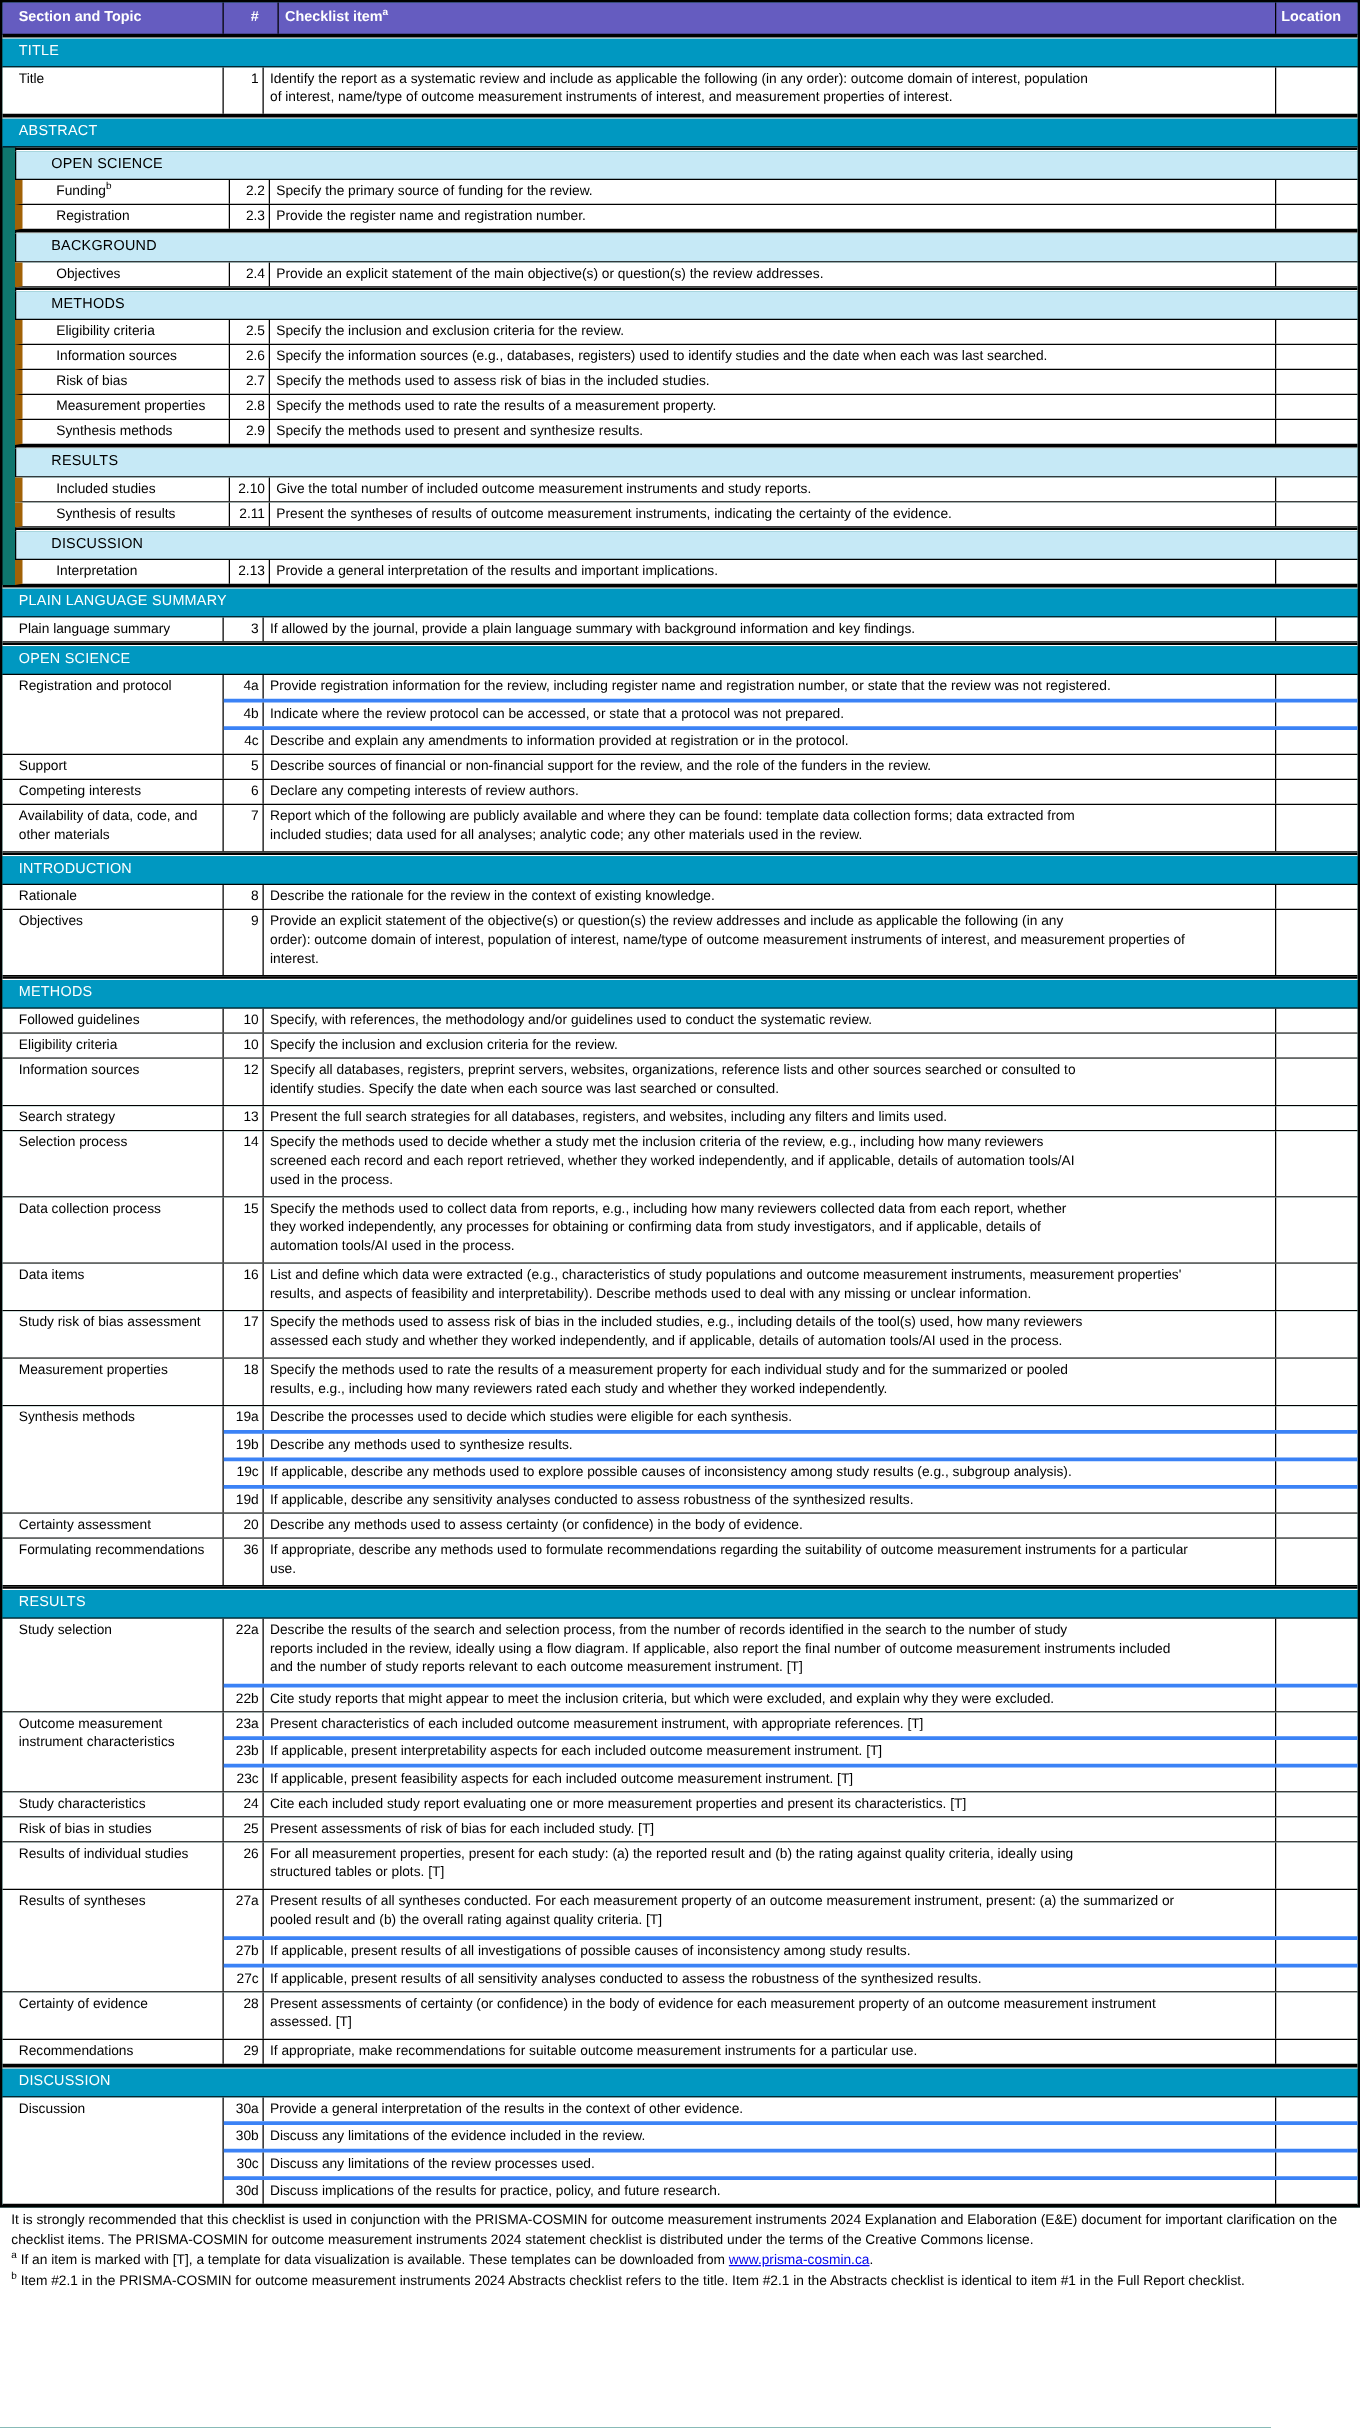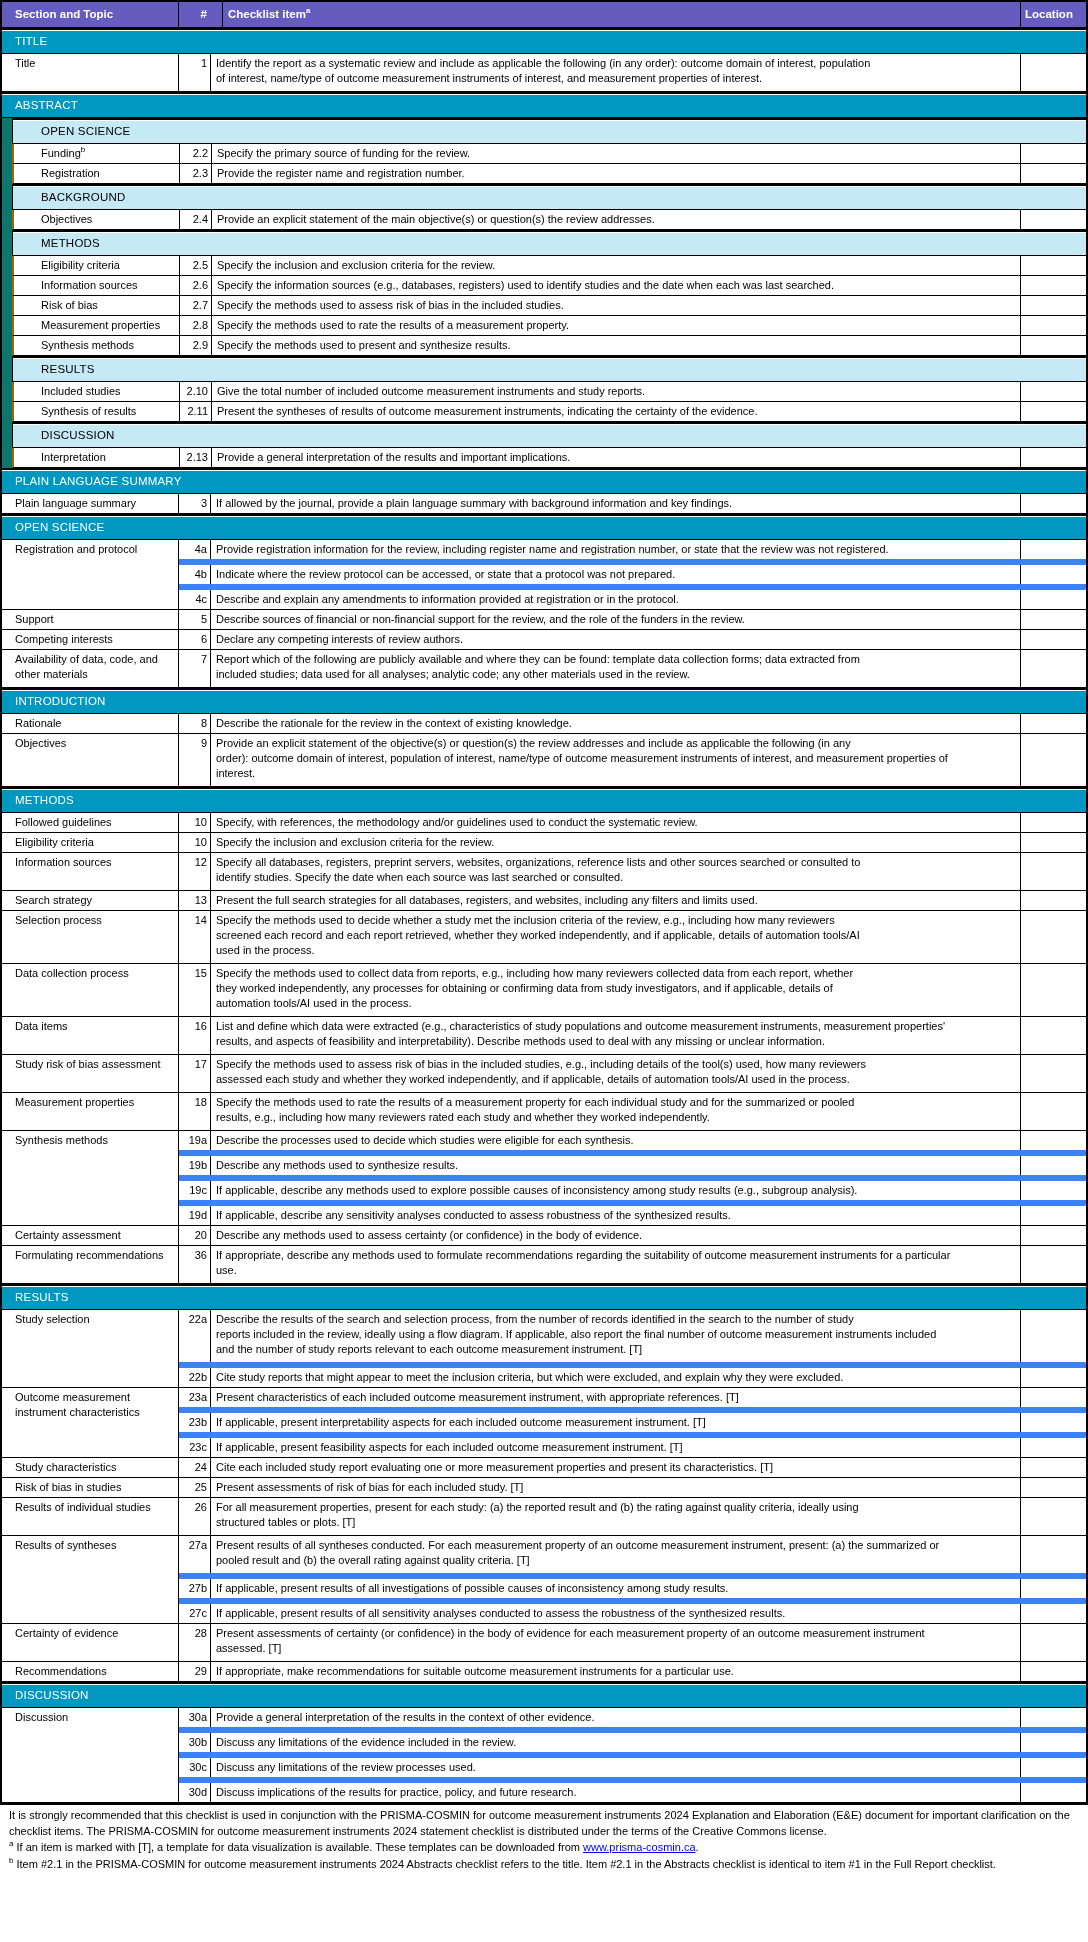--- a/index.html
+++ b/index.html
@@ -29,26 +29,26 @@
   .hc3{flex:1;border-left:1px solid #000;padding-left:5px !important;margin-left:12px;}
   .hc4{width:66px;border-left:1px solid #000;padding-left:4px !important;}
   sup{font-size:8px;line-height:0;}
   
   .gap{height:3px;background:#fff;border-top:2px solid #000;}
   .gap.sub{margin-left:10px;border-left:1px solid #000;}
   .band{background:var(--teal);color:#fff;font-size:11.5px;padding:3px 4px 4px 13px;border-bottom:1px solid #000;letter-spacing:.2px;}
   .band.sub{margin-left:10px;background:var(--cyan);color:#000;padding-left:28px;border-left:1px solid #000;}
   
   .group{display:flex;border-bottom:1px solid #000;align-items:stretch;background:#fff;}
-  .group.indent{margin-left:10px;border-left:2px solid #a16207;}
+  .group.indent{margin-left:10px;border-left:6px solid #a16207;}
   .topic{width:177px;border-right:1px solid #000;padding:2px 4px 2px 13px;}
   .group.indent .topic{width:166px;padding-left:27px;}
   .items{flex:1;display:flex;flex-direction:column;}
   .item{display:flex;flex:1;align-items:stretch;}
-  .item + .item{border-top:6px solid #3b82f6;}
+  .item + .item{border-top:3px solid #3b82f6;}
   .num{width:31px;text-align:right;padding:2px 3px 2px 1px;}
   .itext{flex:1;border-left:1px solid #000;padding:2px 5px;white-space:pre-line;}
   .itext.multi{padding-bottom:5px;}
   .loc{width:66px;border-left:1px solid #000;}
   
   .foot{padding:3px 8px 0 9px;font-size:11px;line-height:15.5px;}
   .foot p{margin:0 0 1px 0;}
   .foot .note{padding-left:0;}
   a.weblink{color:var(--link);text-decoration:underline;cursor:pointer;}
 </style>

